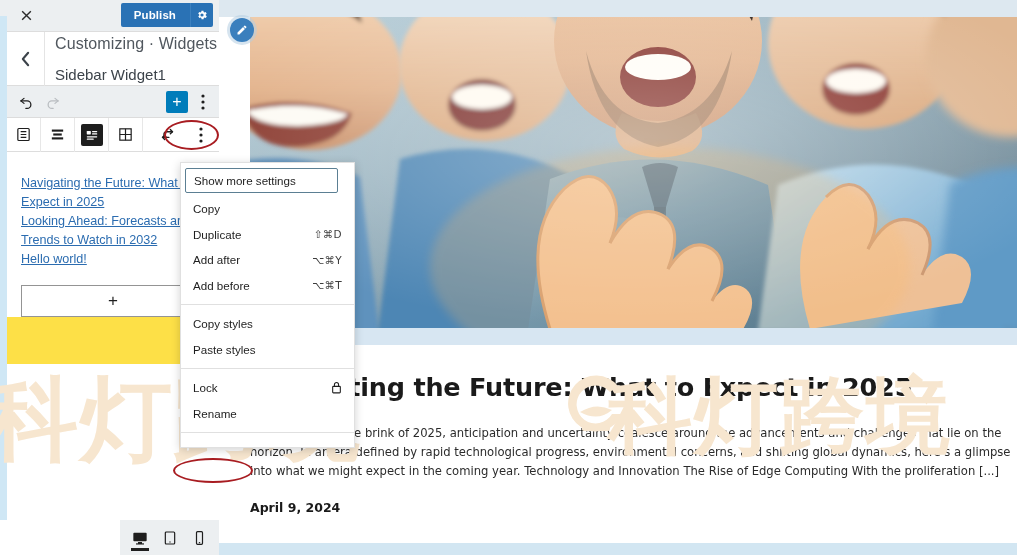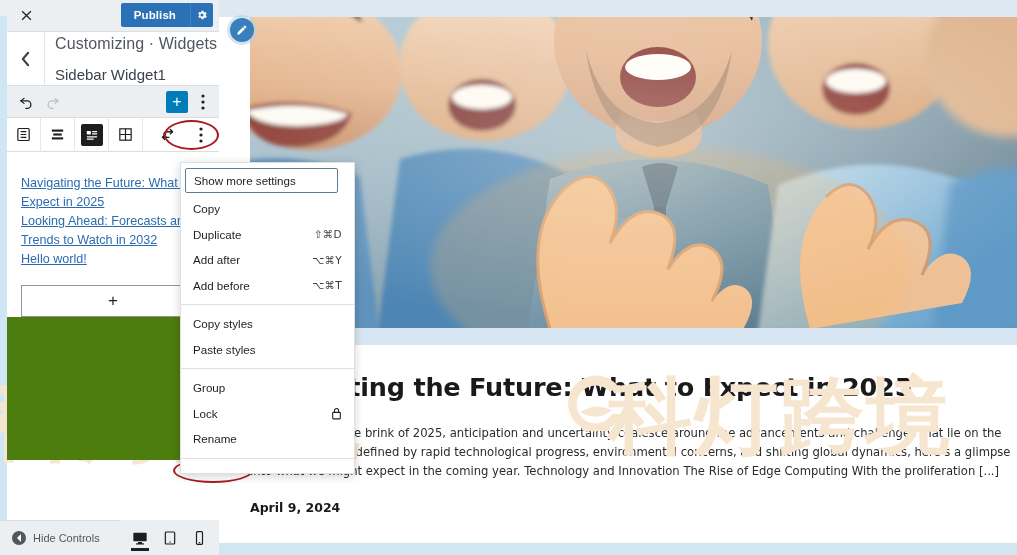--- a/index.html
+++ b/index.html
@@ -34,22 +34,22 @@
   .left-rail {
     position: absolute; left: 0; top: 0; width: 7px; height: 520px;
     background: #cfe7f5;
   }
   .left-rail-2 {
     position:absolute; left:0; top:0; width:7px; height:16px; background:#eceff1;
   }
 
   
   .panel {
-    position: absolute; left: 7px; top: 0; width: 212px; height: 460px;
-    background: #4d7c0f;
+    position: absolute; left: 7px; top: 0; width: 212px; height: 364px;
+    background: #fde047;
   }
   .panel-topbar {
     position:relative; height: 32px; background: #eceff1;
     border-bottom: 1px solid #dddddd;
     display:flex; align-items:center;
   }
   .close-x {
     width: 38px; height: 32px; display:flex; align-items:center; justify-content:center;
     font-size: 15px; color:#2b2b2b; font-weight:600; cursor:pointer;
   }
@@ -460,30 +460,20 @@
     <div class="widget-area">
       <a class="wlink">Navigating the Future: What to</a>
       <a class="wlink">Expect in 2025</a>
       <a class="wlink">Looking Ahead: Forecasts and</a>
       <a class="wlink">Trends to Watch in 2032</a>
       <a class="wlink">Hello world!</a>
       <div class="appender">+</div>
     </div>
   </div>
 
-  <div class="panel-bottom">
-    <div class="hide-ctrl">
-      <div class="hc-circle">
-        <svg width="6" height="8" viewBox="0 0 6 8" fill="#ffffff">
-          <path d="M5 0 L1 4 L5 8 Z"></path>
-        </svg>
-      </div>
-      <div class="hide-label">Hide Controls</div>
-    </div>
-  </div>
 
   <div class="device-strip">
     <div class="dev-btn sel">
       <svg width="16" height="16" viewBox="0 0 24 24" fill="#1e1e1e">
         <rect x="2" y="4" width="20" height="13" rx="1.5"></rect>
         <rect x="9" y="18" width="6" height="3"></rect>
         <rect x="6" y="20" width="12" height="1.8"></rect>
       </svg>
     </div>
     <div class="dev-btn">
@@ -522,23 +512,20 @@
     </div>
     <div class="menu-sep"></div>
     <div class="menu-item">
       <span>Copy styles</span>
     </div>
     <div class="menu-item">
       <span>Paste styles</span>
     </div>
     <div class="menu-sep"></div>
     <div class="menu-item">
-      <span>Group</span>
-    </div>
-    <div class="menu-item">
       <span>Lock</span>
       <span class="lock-ic">
         <svg width="11" height="13" viewBox="0 0 14 17" fill="none" stroke="#1e1e1e" stroke-width="1.4">
           <rect x="2" y="7" width="10" height="8.5" rx="1"></rect>
           <path d="M4.3 7V4.6a2.7 2.7 0 0 1 5.4 0V7"></path>
         </svg>
       </span>
     </div>
     <div class="menu-item">
       <span>Rename</span>

